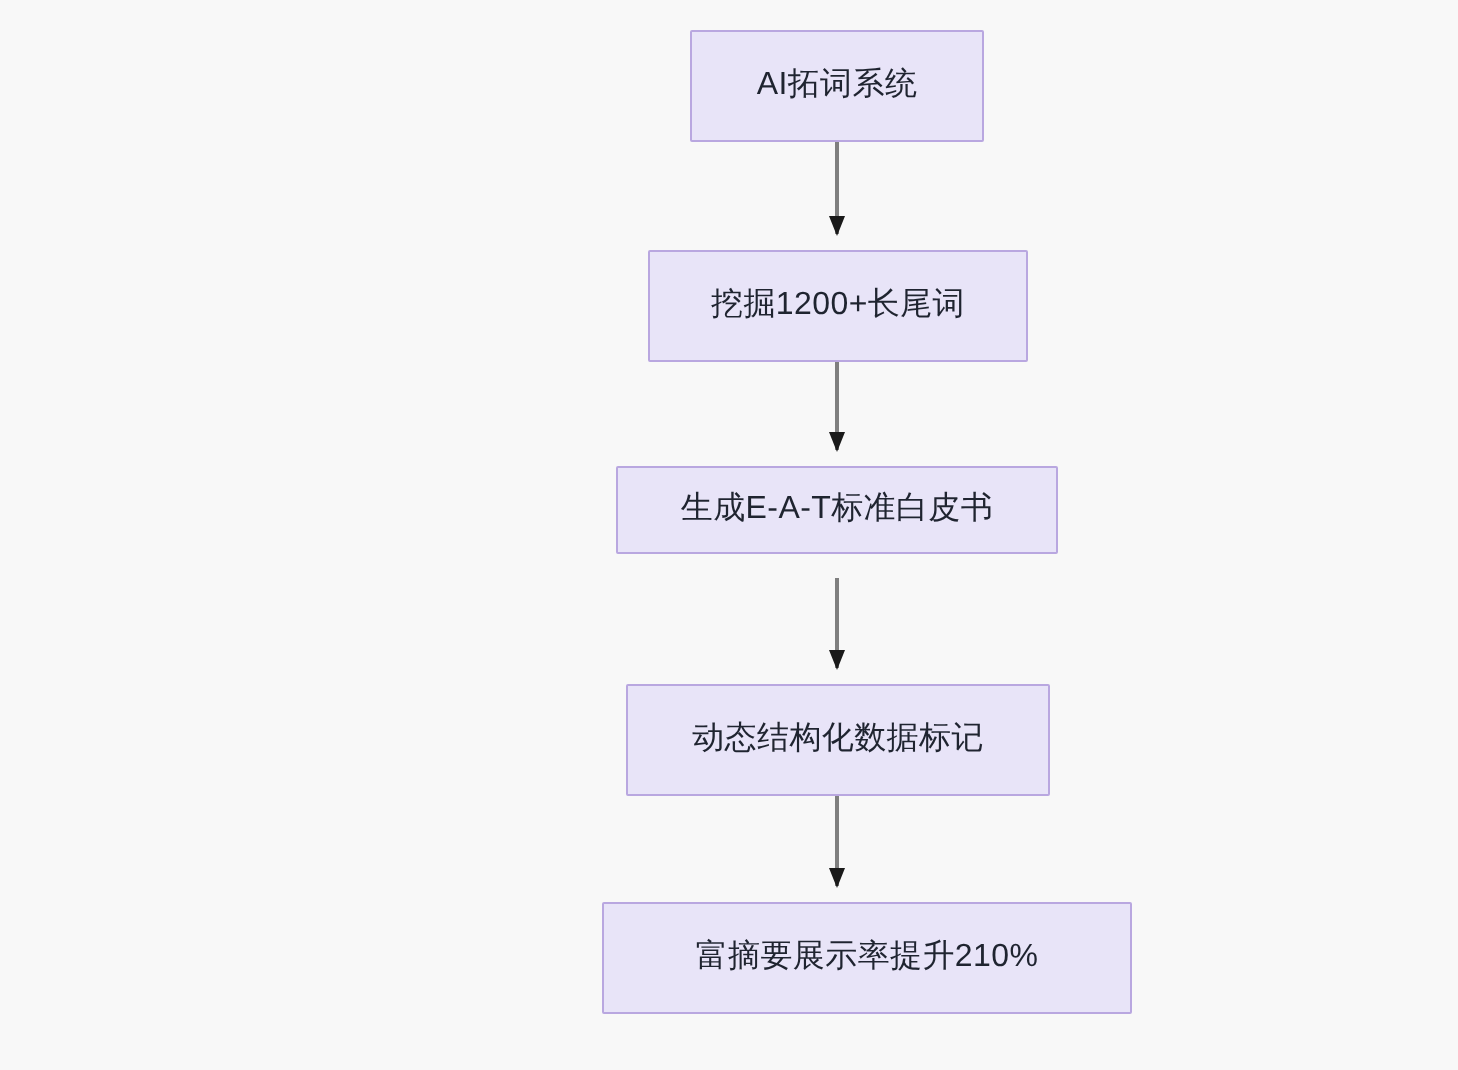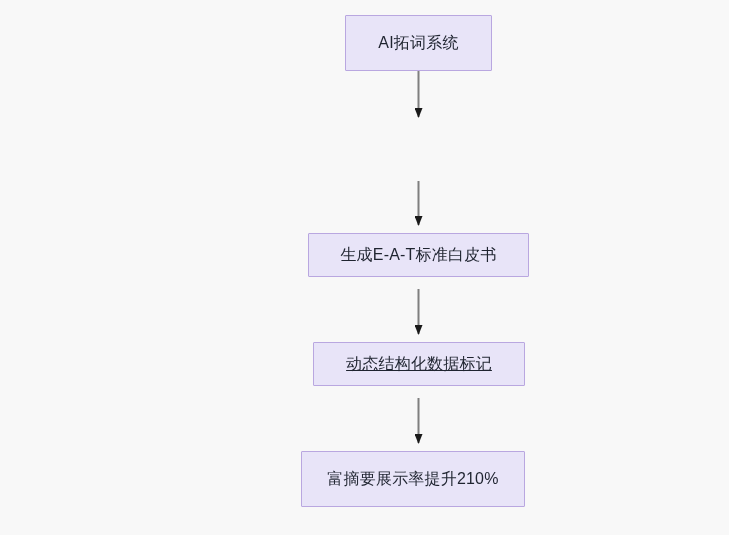--- a/index.html
+++ b/index.html
@@ -49,22 +49,22 @@
 
   .node-label {
     display: block;
     text-align: center;
   }
 
   
   #node-0 { left: 297px; top: 15px;  width: 147px; height: 56px; }
   #node-1 { left: 276px; top: 125px; width: 190px; height: 56px; }
   #node-2 { left: 260px; top: 233px; width: 221px; height: 44px; }
-  #node-3 { left: 265px; top: 342px; width: 212px; height: 44px; text-decoration: underline; }
-  #node-4 { left: 253px; top: 451px; width: 224px; height: 56px; }
+  #node-3 { left: 265px; top: 342px; width: 212px; height: 56px; }
+  #node-4 { left: 253px; top: 451px; width: 265px; height: 56px; }
 </style>
 </head>
 <body>
 
 <div id="flowchart">
 
   <svg class="edge-layer" viewBox="0 0 729 535" width="729" height="535" aria-hidden="true">
     <defs>
       <marker id="arrowhead" markerWidth="10" markerHeight="8" refX="9" refY="4" orient="auto" markerUnits="userSpaceOnUse">
         <path d="M0,0 L10,4 L0,8 z" fill="#1a1a1a"></path>
@@ -82,20 +82,23 @@
     </g>
     <g>
       <line x1="370.5" y1="398" x2="370.5" y2="443" stroke="#7f7f7f" stroke-width="2" marker-end="url(#arrowhead)"></line>
     </g>
   </svg>
 
   <div class="node" id="node-0">
     <span class="node-label">AI拓词系统</span>
   </div>
 
+  <div class="node" id="node-1">
+    <span class="node-label">挖掘1200+长尾词</span>
+  </div>
 
   <div class="node" id="node-2">
     <span class="node-label">生成E-A-T标准白皮书</span>
   </div>
 
   <div class="node" id="node-3">
     <span class="node-label">动态结构化数据标记</span>
   </div>
 
   <div class="node" id="node-4">

